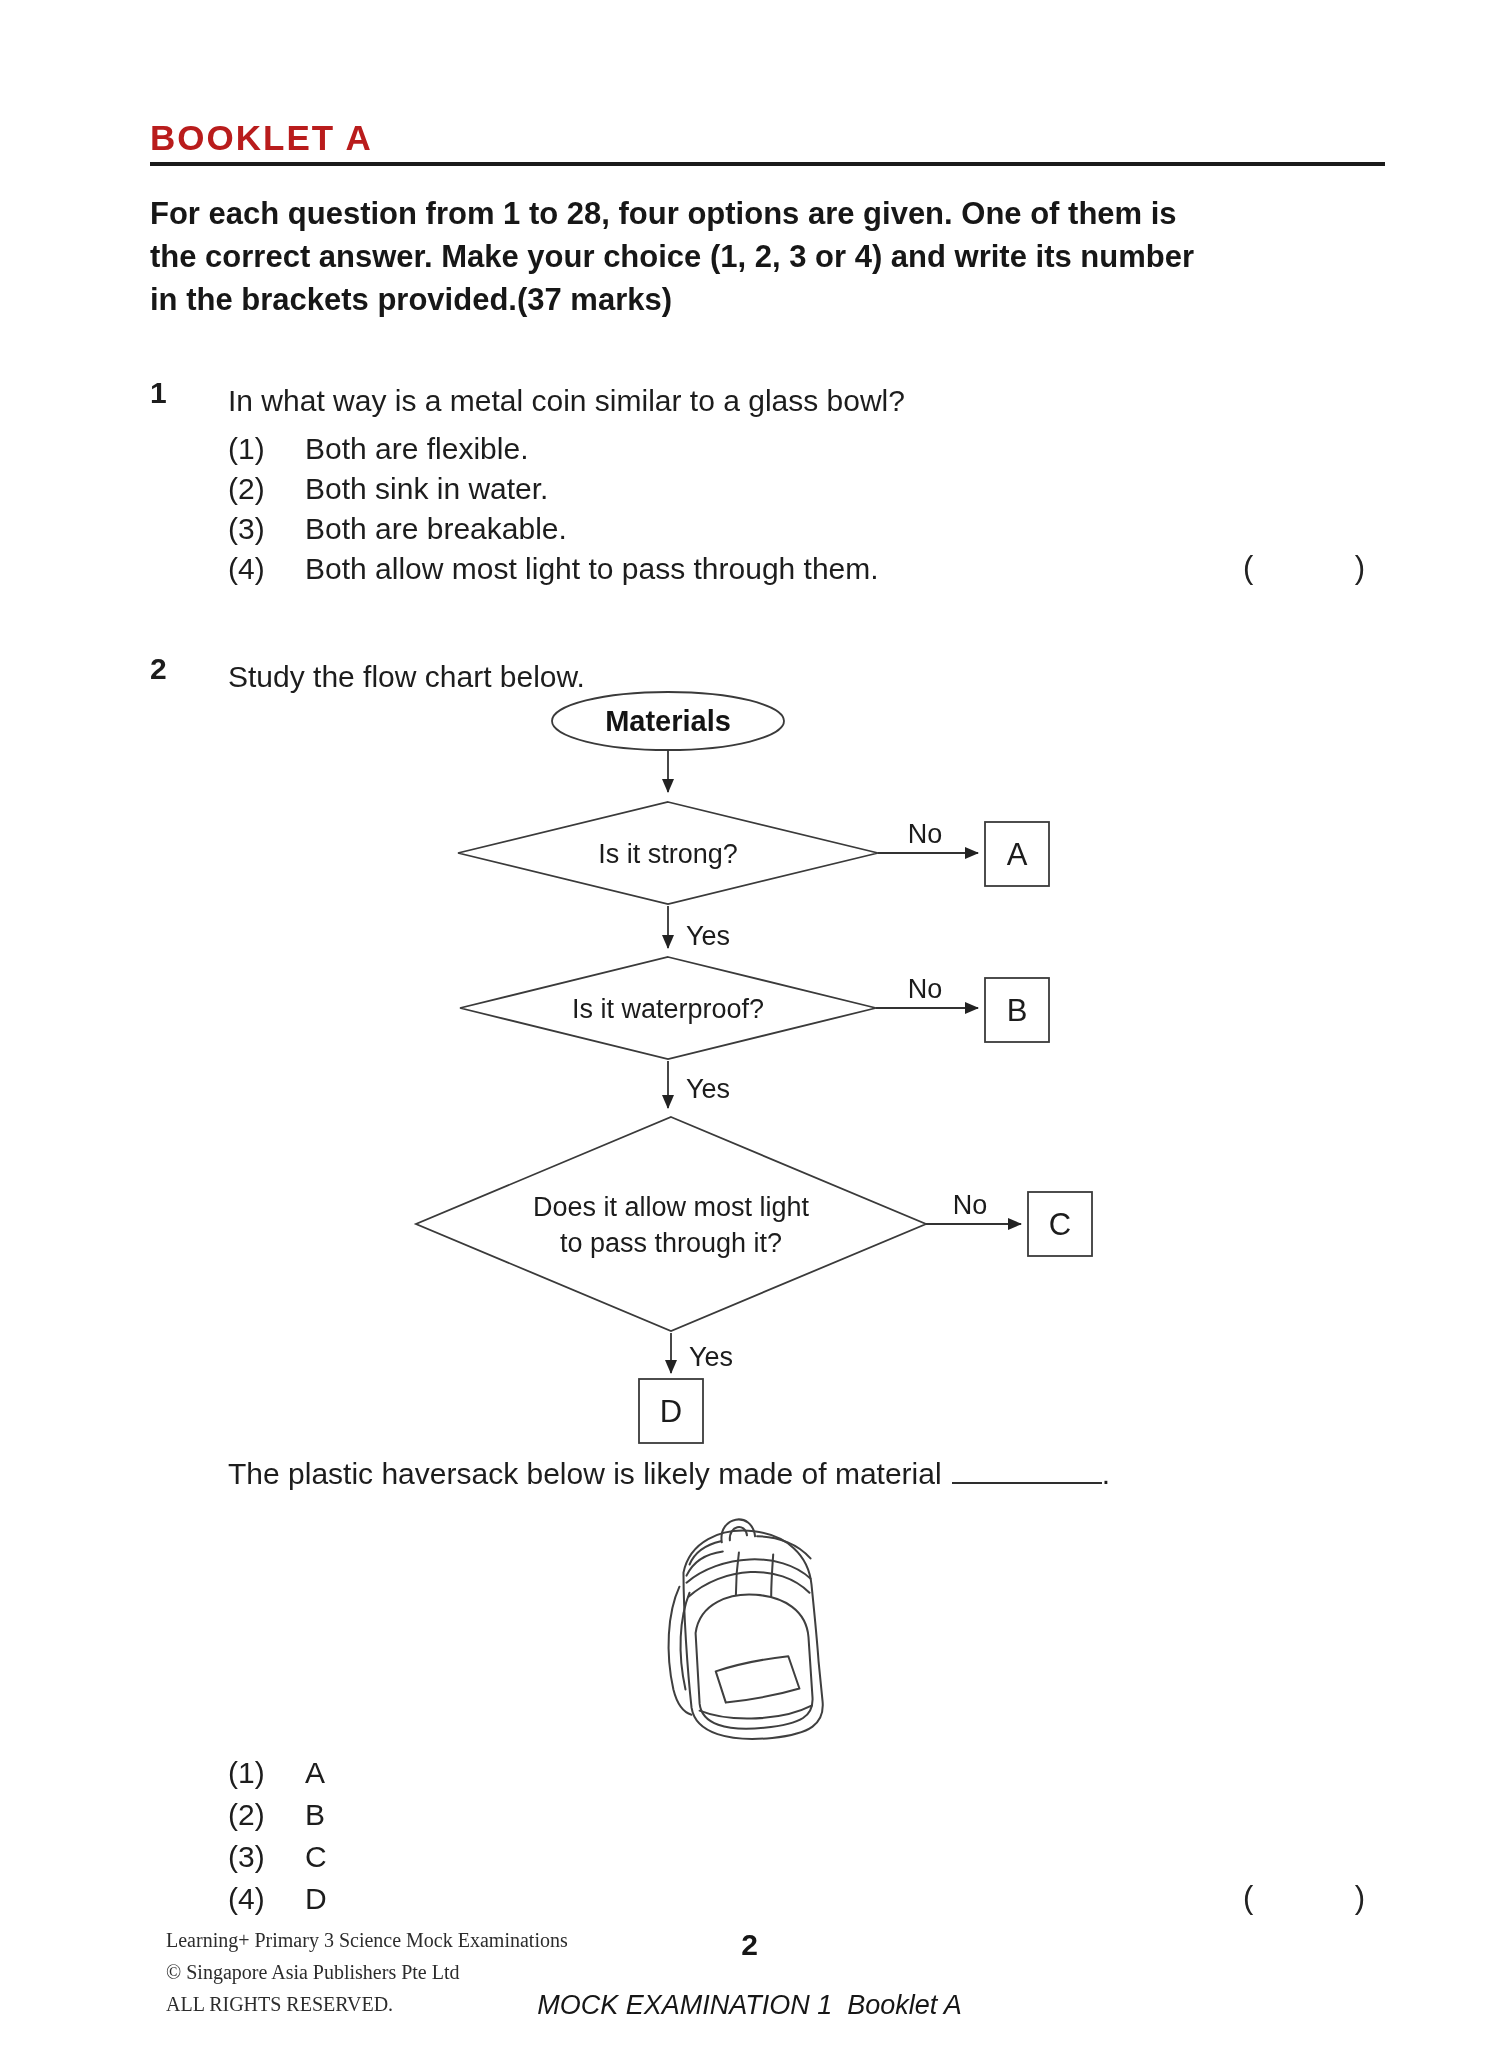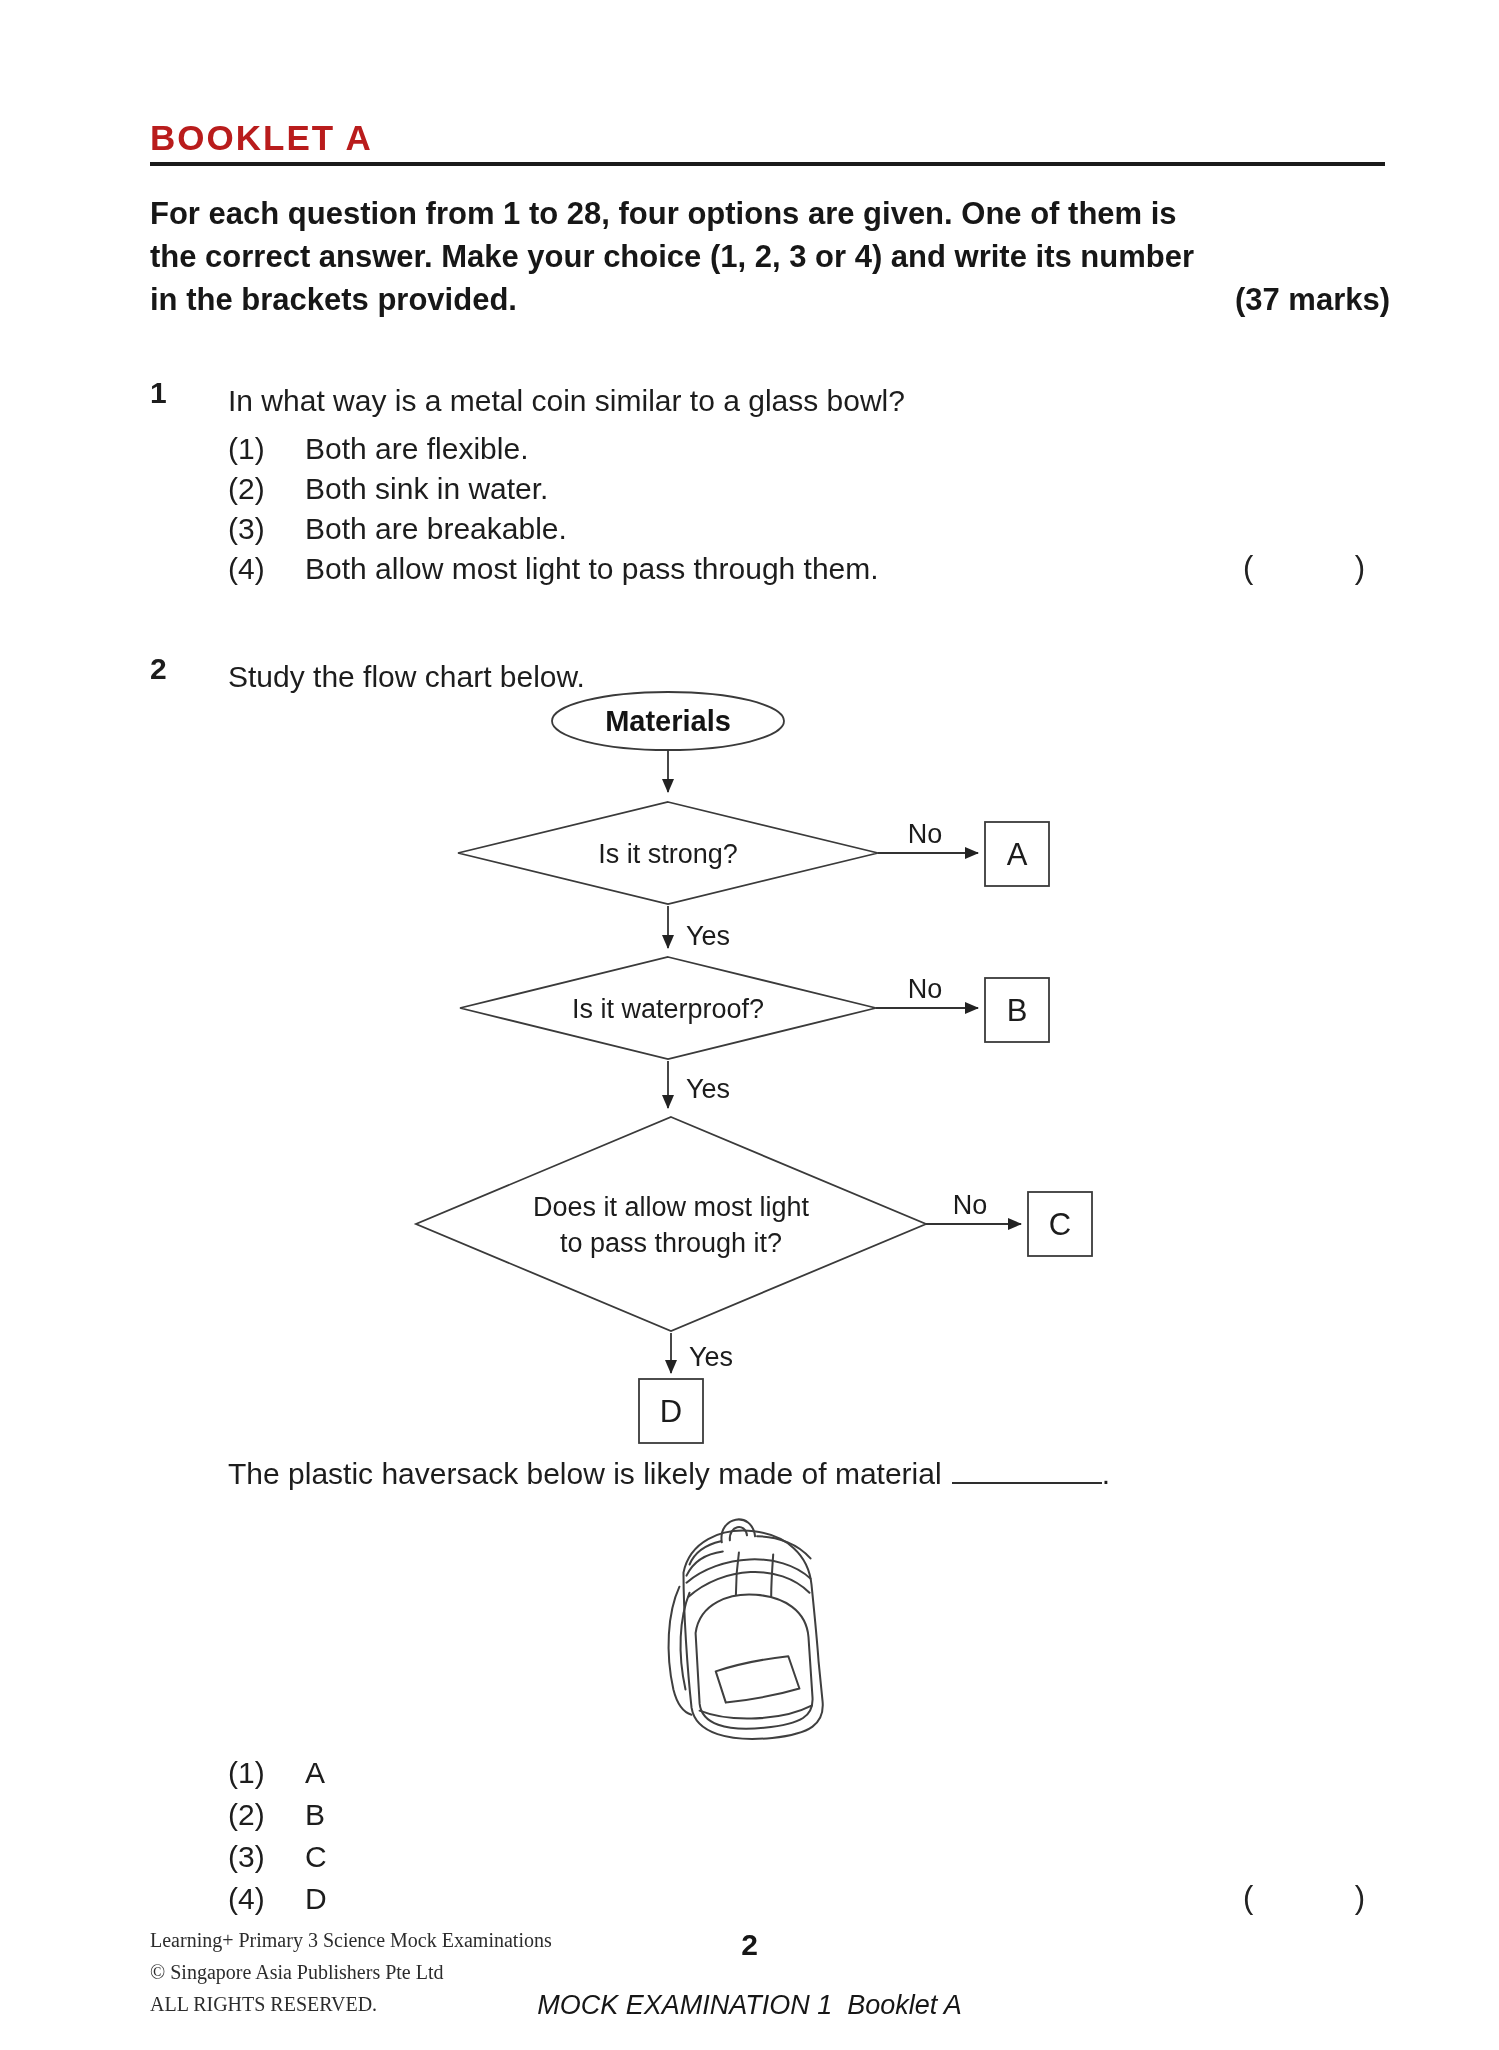--- a/index.html
+++ b/index.html
@@ -7,21 +7,21 @@
     position:relative; width:1499px; height:2050px; margin:0 auto;
     background:#ffffff; overflow:hidden;
     font-family:"Liberation Sans", sans-serif; color:#1d1d1d;
   }
   .abs { position:absolute; }
 
   .title { font-size:35px; font-weight:bold; letter-spacing:2px; color:#b91c1c; }
   .rule  { height:4px; background:#1a1a1a; }
 
   .instr { font-size:31px; font-weight:bold; line-height:43px; color:#171717; width:1240px; }
-  .instr-last { display:flex; justify-content:space-between; }
+  .instr-last { display:flex; justify-content:flex-start; }
 
   .qrow { display:flex; font-size:30px; }
   .qnum { width:78px; font-weight:bold; flex:0 0 78px; }
   .qtext { flex:1;margin-top:8px; }
 
   .opt { display:flex; font-size:30px; }
   .optnum { width:77px; flex:0 0 77px; }
 
   .bracket { font-size:31px; display:flex; width:122px; justify-content:space-between; color:#222; }
 
@@ -179,21 +179,21 @@
   </div>
   <div class="abs opt" style="left:228px; top:1882px;">
     <span class="optnum">(4)</span>
     <span>D</span>
   </div>
   <div class="abs bracket" style="left:1243px; top:1880px;">
     <span>(</span>
     <span>)</span>
   </div>
 
-  <div class="abs footer-left" style="left:150px; top:1924px;">
+  <div class="abs footer-left" style="left:166px; top:1924px;">
     <div>Learning+ Primary 3 Science Mock Examinations</div>
     <div>© Singapore Asia Publishers Pte Ltd</div>
     <div>ALL RIGHTS RESERVED.</div>
   </div>
   <div class="abs footer-center pageno" style="left:0; top:1928px;">2</div>
   <div class="abs footer-center" style="left:0; top:1990px;">
     <span class="booklet-label">MOCK EXAMINATION 1  Booklet A</span>
   </div>
 
 </div>

